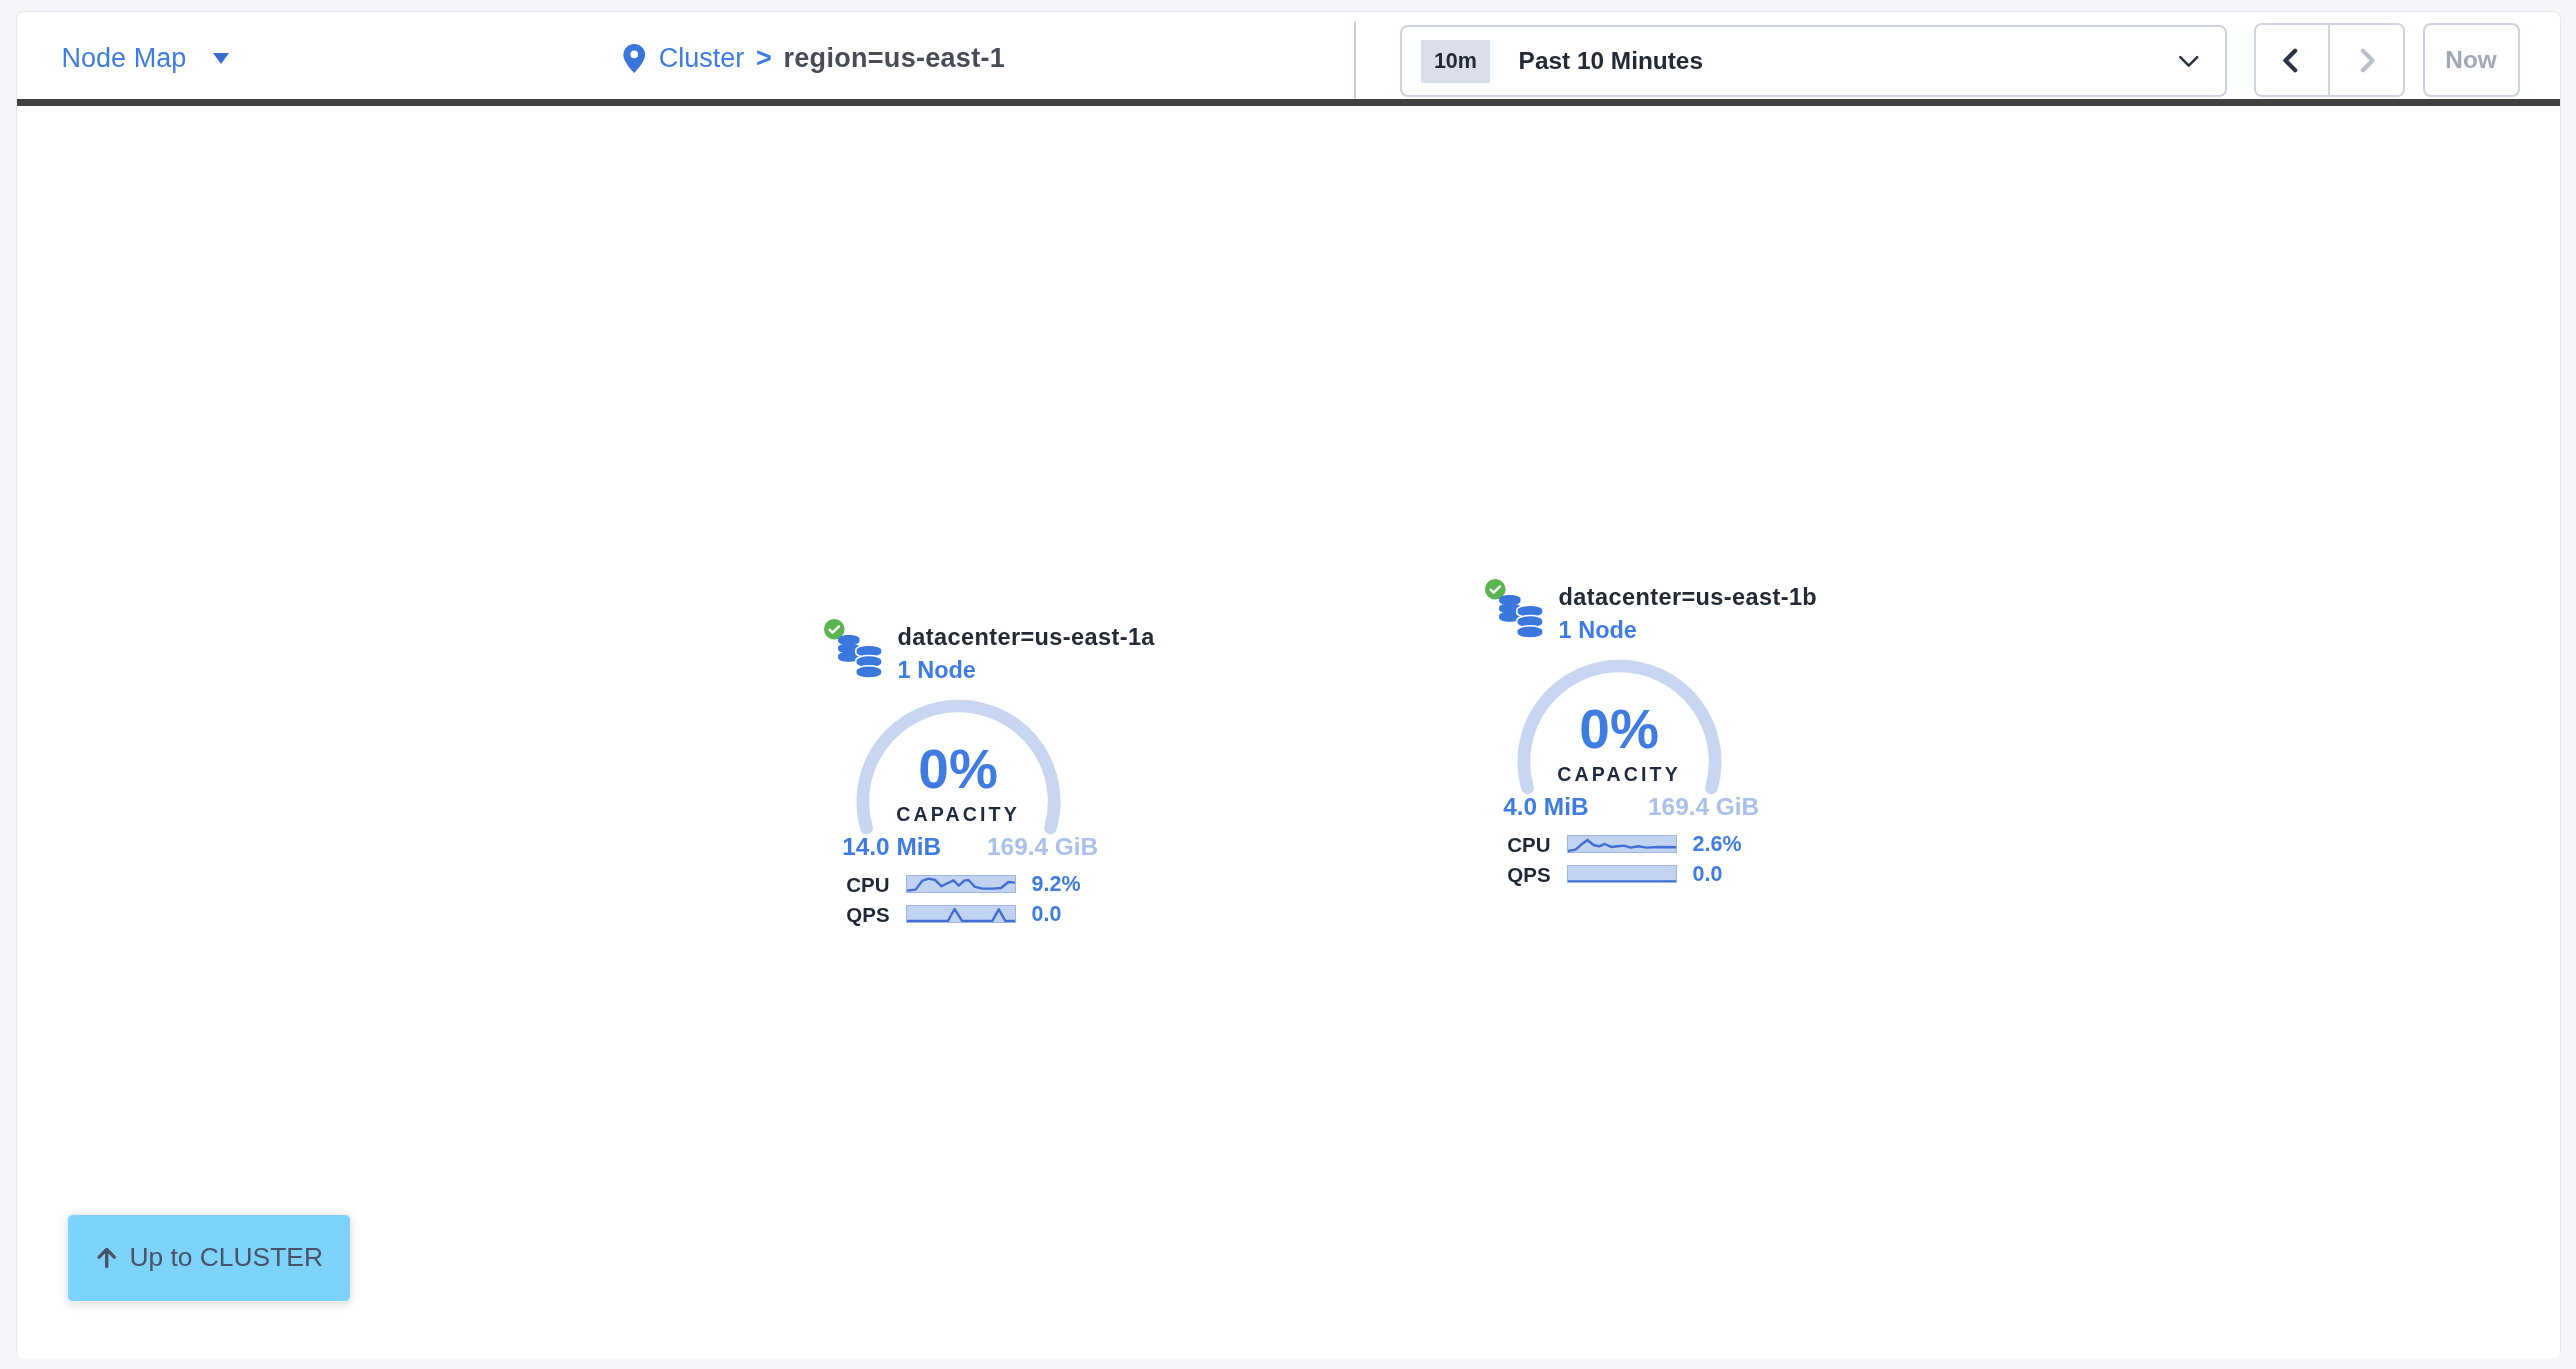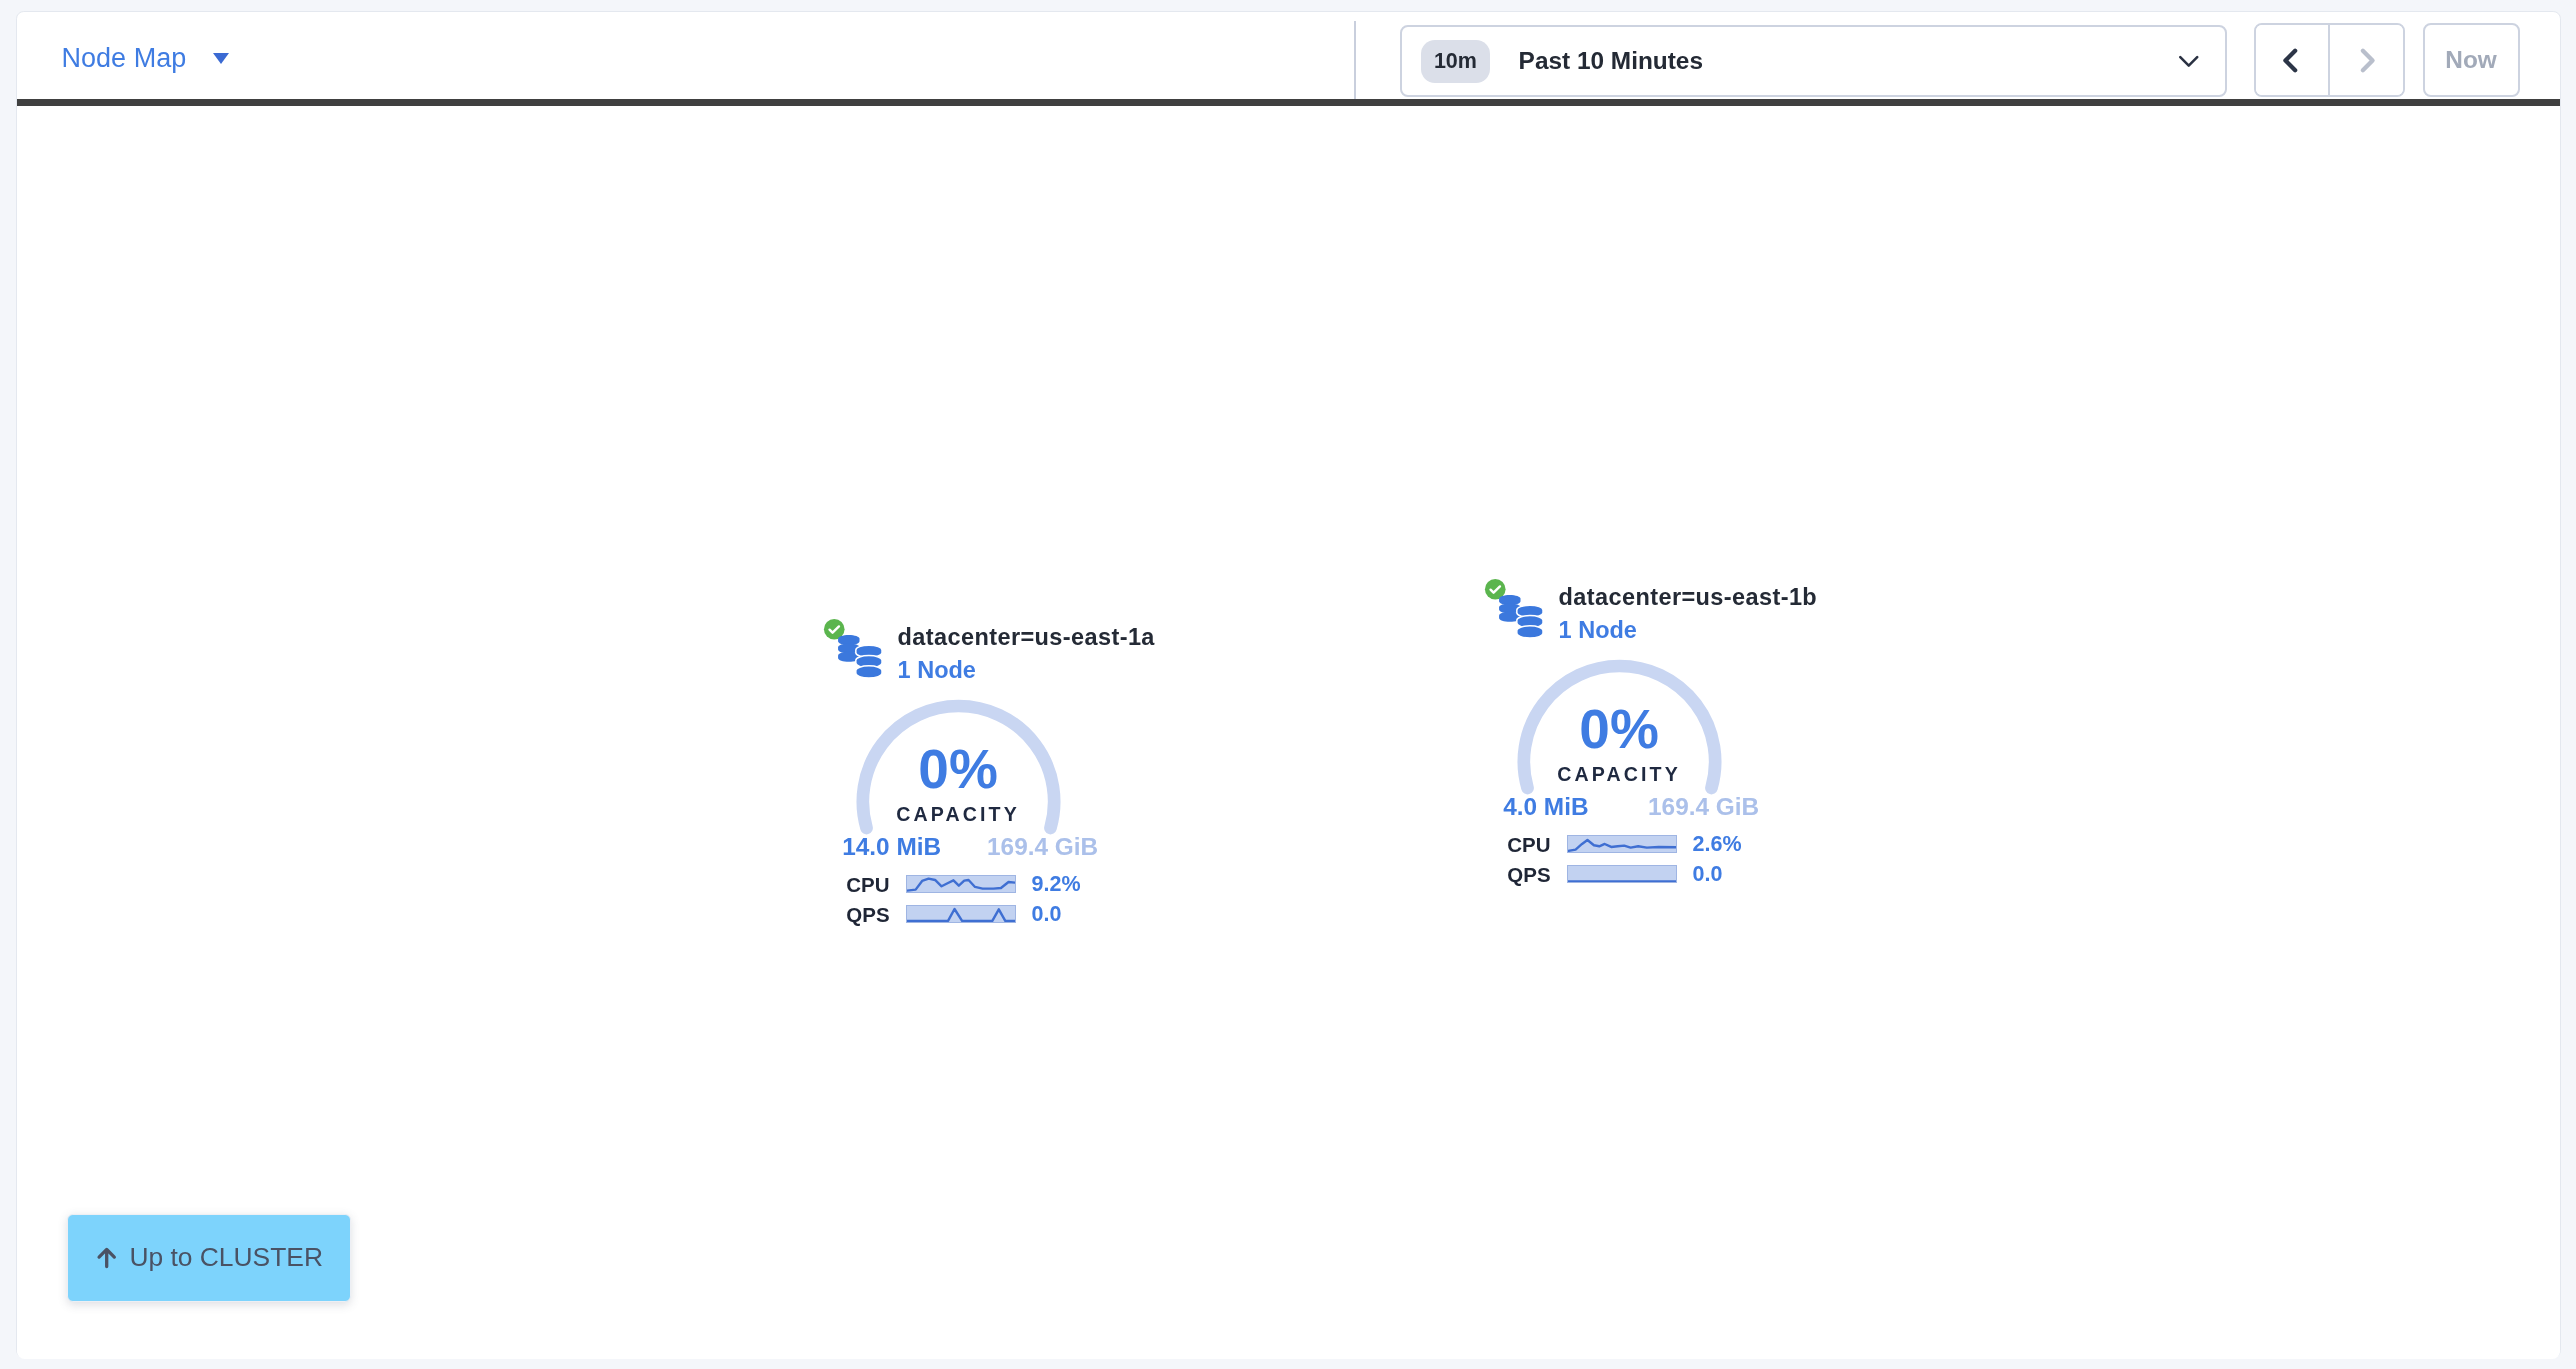--- a/index.html
+++ b/index.html
@@ -19,21 +19,21 @@
   .caret{width:0;height:0;border-left:8.8px solid transparent;border-right:8.8px solid transparent;
          border-top:11.7px solid #3b6ad3;}
   .breadcrumb{position:absolute;left:606px;top:0;height:94px;display:flex;align-items:center;gap:11.7px;font-size:27px;}
   .pin{width:22.5px;height:29px;margin-right:2px;}
   .crumb-link{color:var(--accent-blue);font-weight:500;text-decoration:none;cursor:pointer;}
   .crumb-sep{color:var(--accent-blue);font-weight:700;}
   .crumb-current{color:#474c58;font-weight:700;letter-spacing:0.3px;}
   .vdivider{position:absolute;left:1337px;top:8.8px;height:78px;width:2px;background:#c9cfdd;}
   .time-select{position:absolute;left:1383px;top:13.7px;width:827px;height:72px;border:2px solid #cdd3e0;
                border-radius:7.8px;display:flex;align-items:center;background:#fff;cursor:pointer;}
-  .tw-badge{margin-left:19.6px;background:#dbdfe9;border-radius:14px;padding:8.8px 12.7px;font-size:21.5px;
+  .tw-badge{margin-left:19.6px;background:#dbdfe9;border-radius:0;padding:8.8px 12.7px;font-size:21.5px;
             font-weight:700;color:var(--dark-navy);}
   .tw-label{margin-left:29px;font-size:24.4px;font-weight:600;color:var(--dark-navy);}
   .tw-chevron{margin-left:auto;margin-right:25.4px;}
   .pager{position:absolute;left:2237px;top:11.7px;width:151px;height:74px;border:2px solid #cdd3e0;
          border-radius:7.8px;display:flex;background:#fff;overflow:hidden;}
   .pager-btn{flex:1;display:flex;align-items:center;justify-content:center;background:#fff;border:none;
              cursor:pointer;padding:0;}
   .pager-btn.prev{border-right:2px solid #cdd3e0;}
   .now-btn{position:absolute;left:2406px;top:11.7px;width:97px;height:74px;border:2px solid #cdd3e0;
            border-radius:7.8px;background:#fff;font-size:24.4px;font-weight:600;color:#a2aab9;cursor:pointer;
@@ -91,20 +91,29 @@
 
 <div class="stage">
   <div class="panel">
 
     <div class="topbar">
       <div class="view-select">
         <span class="view-label">Node Map</span>
         <span class="caret"></span>
       </div>
 
+      <div class="breadcrumb">
+        <svg class="pin" viewBox="0 0 24 32">
+          <path d="M12 0C5.4 0 0 5.4 0 12c0 8.4 12 20 12 20s12-11.6 12-20C24 5.4 18.6 0 12 0z" fill="#3b76dd"></path>
+          <circle cx="12" cy="11.5" r="4.2" fill="#ffffff"></circle>
+        </svg>
+        <a class="crumb-link">Cluster</a>
+        <span class="crumb-sep">&gt;</span>
+        <span class="crumb-current">region=us-east-1</span>
+      </div>
 
       <div class="vdivider"></div>
 
       <div class="time-select">
         <span class="tw-badge">10m</span>
         <span class="tw-label">Past 10 Minutes</span>
         <svg class="tw-chevron" width="21.5" height="12.7" viewBox="0 0 20 12">
           <polyline points="2 2 10 10 18 2" fill="none" stroke="#2a3142" stroke-width="2.4" stroke-linecap="round" stroke-linejoin="round"></polyline>
         </svg>
       </div>

